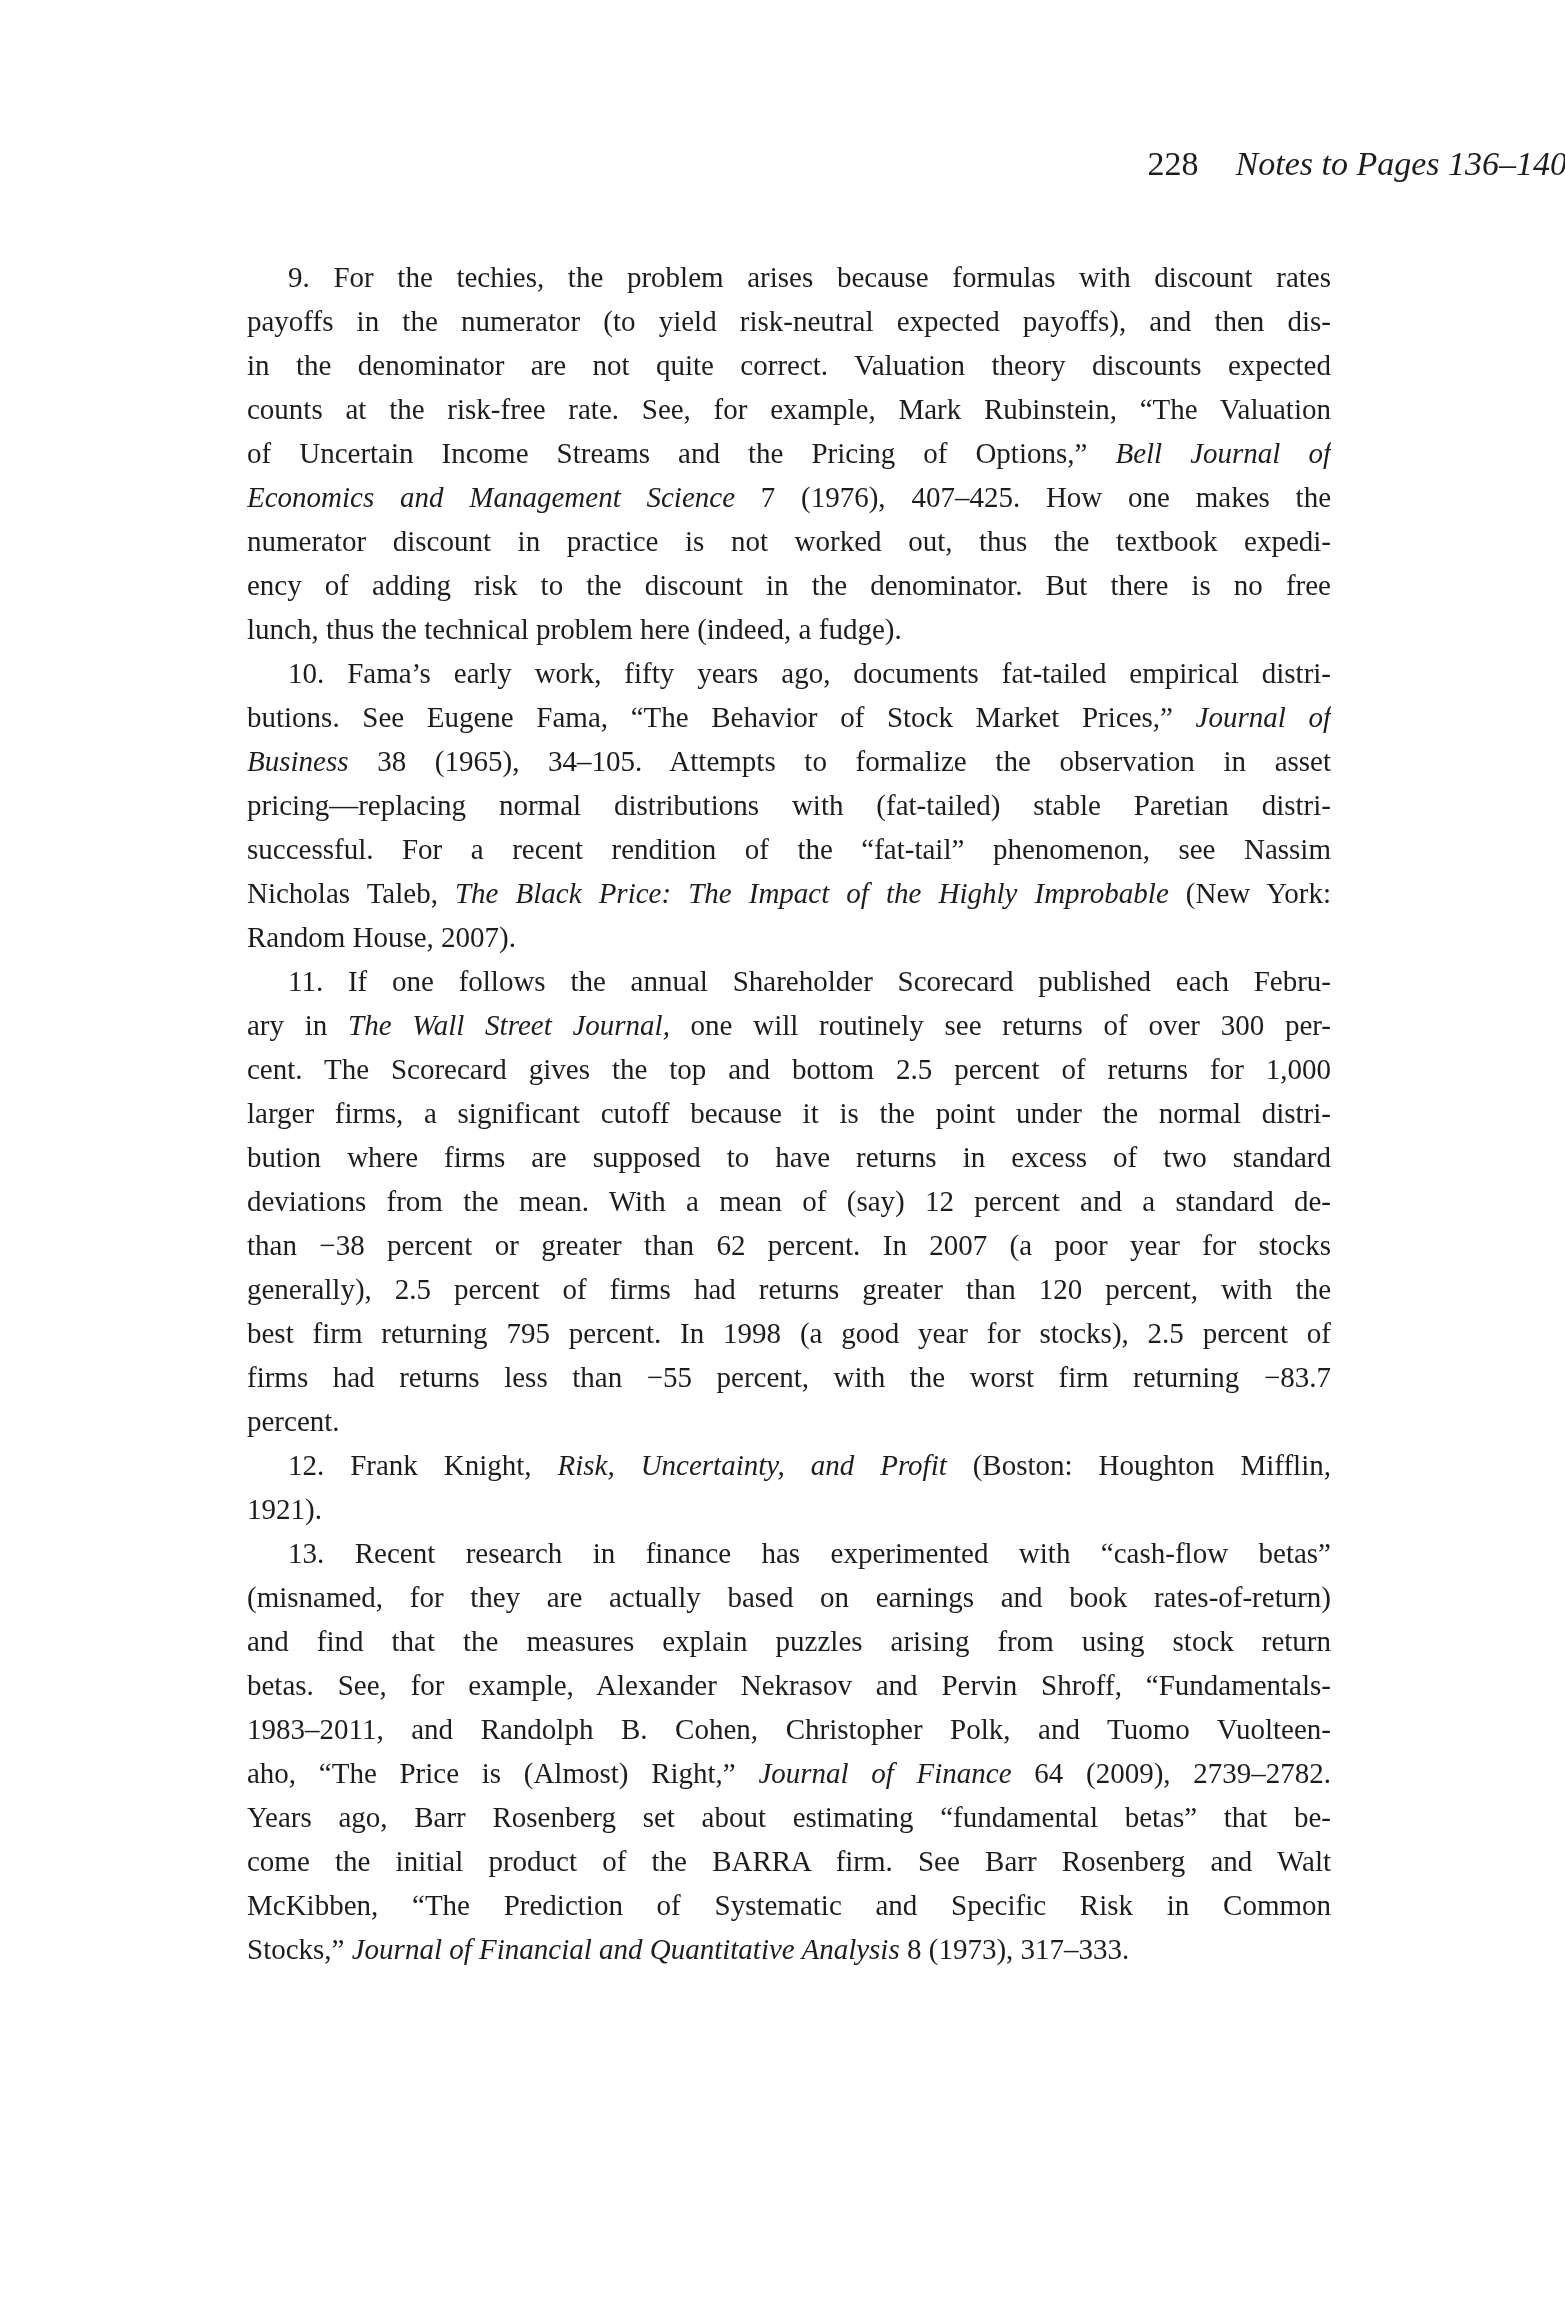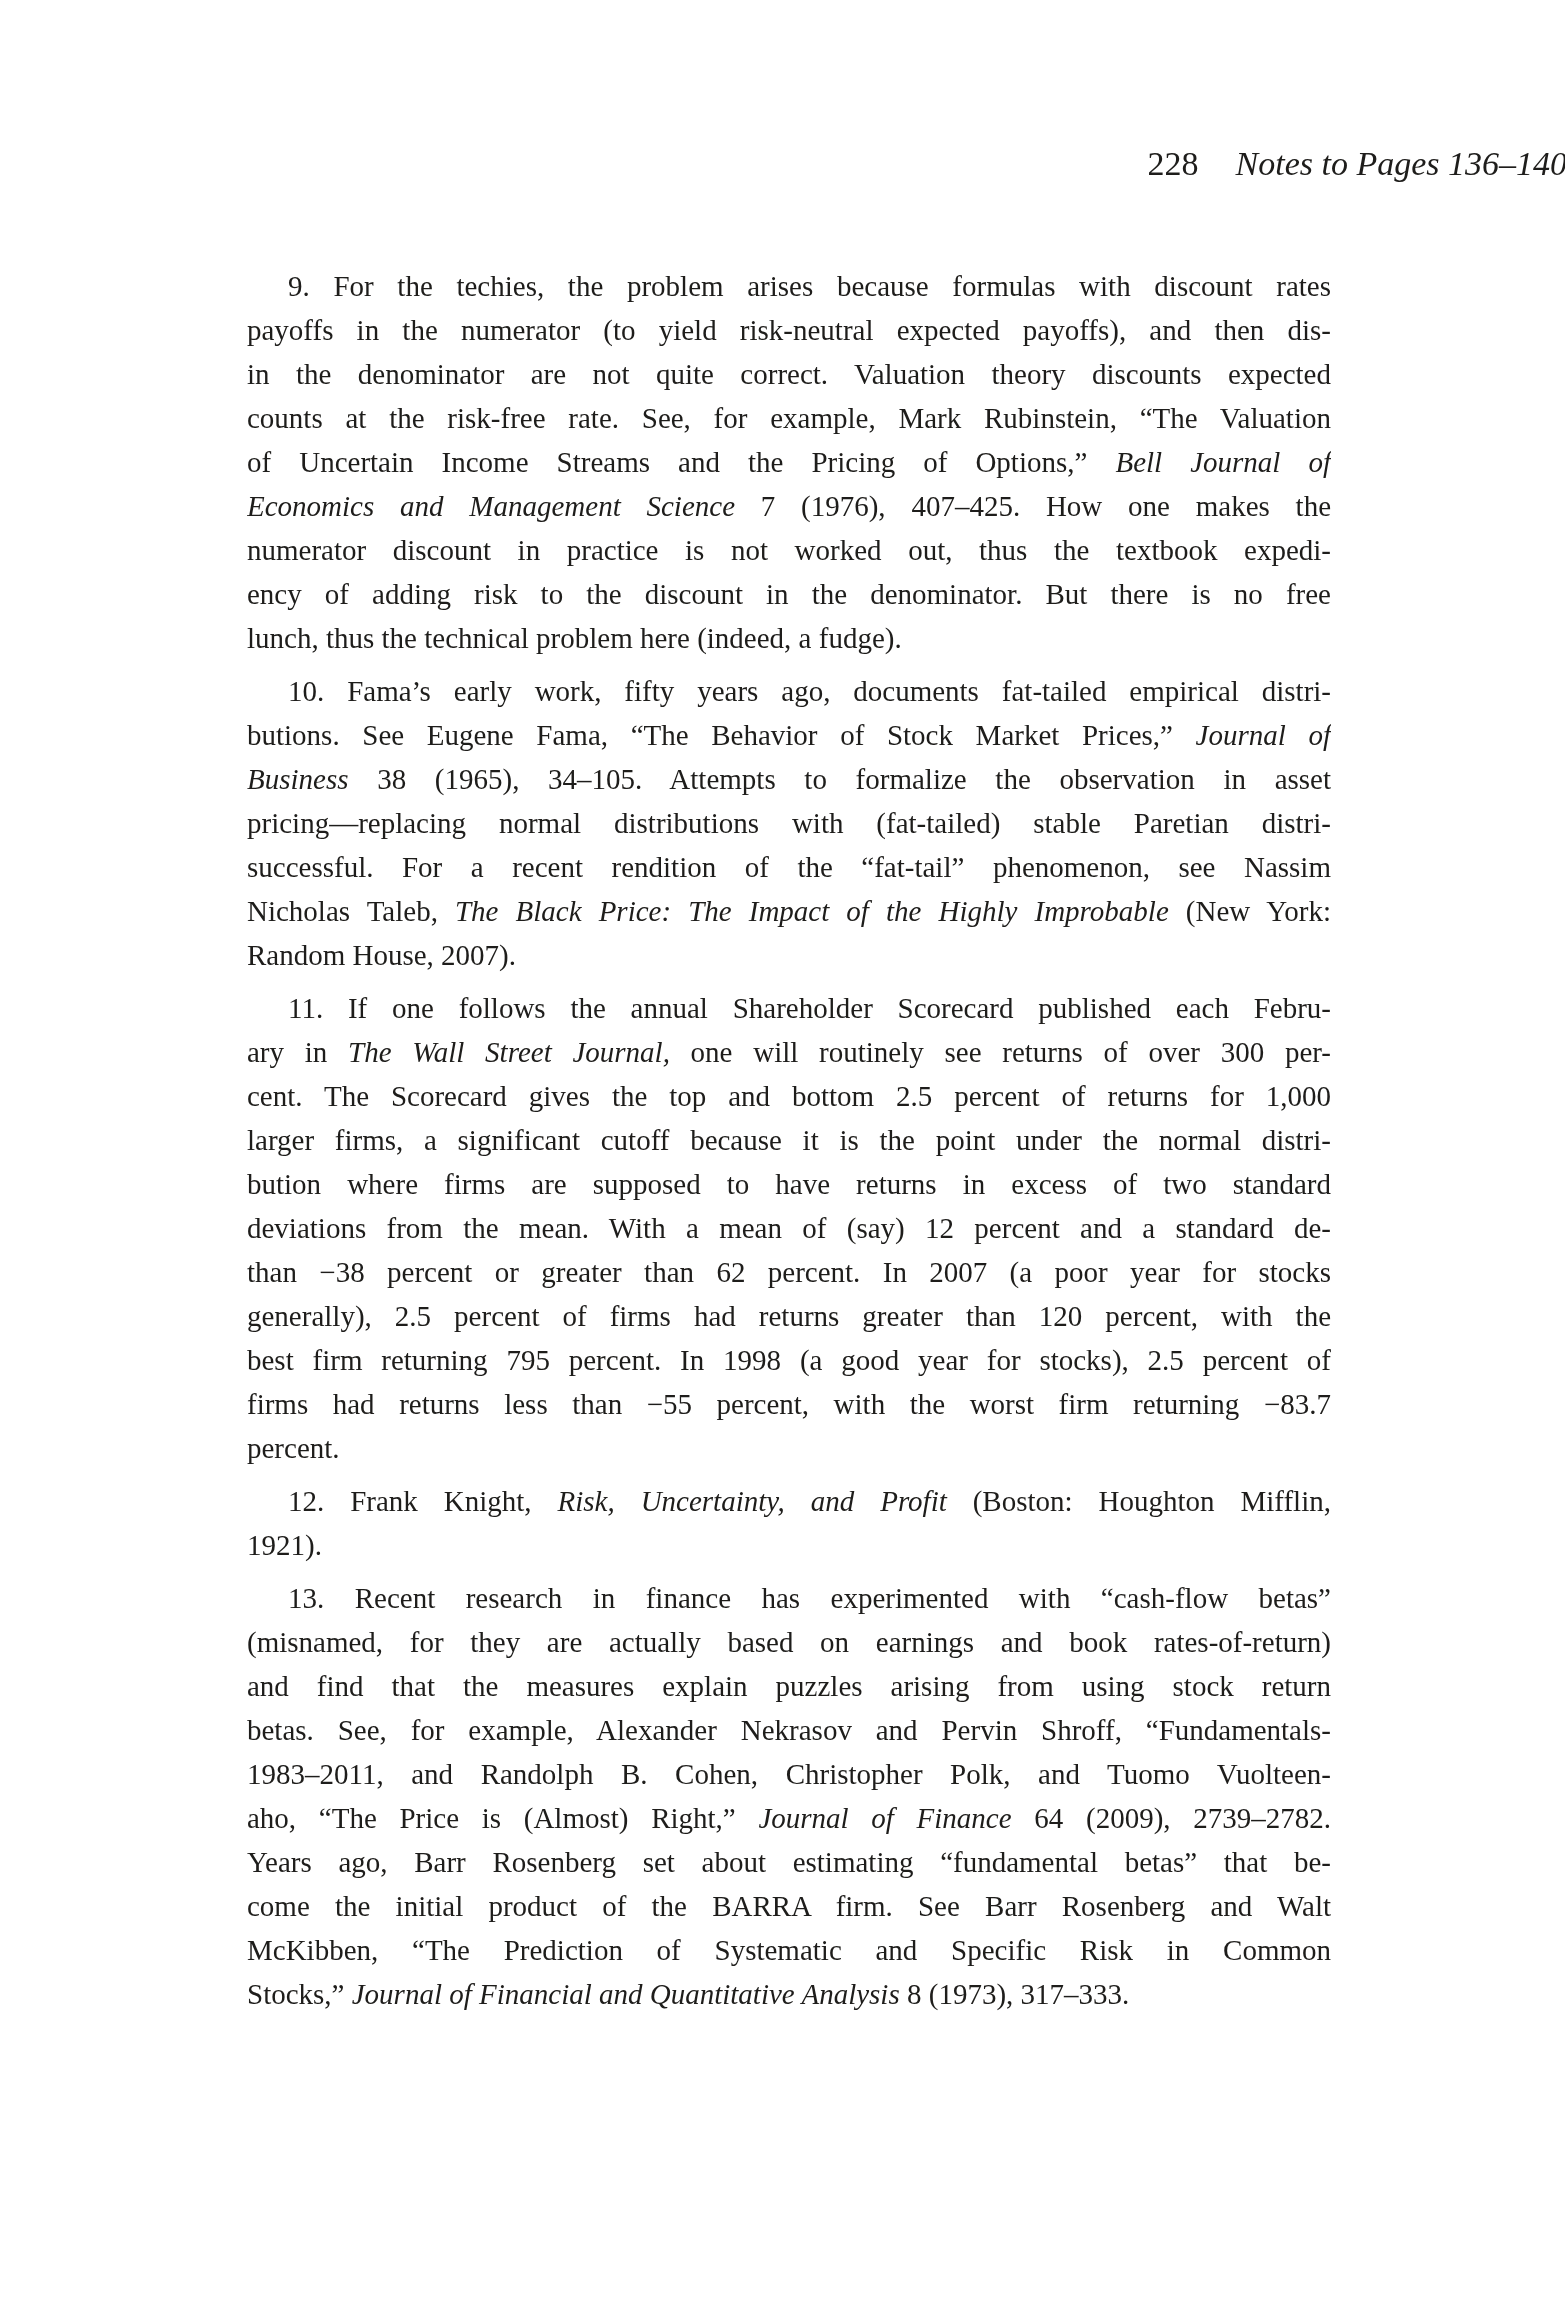--- a/index.html
+++ b/index.html
@@ -26,21 +26,21 @@
     left: 247px; top: 255px; width: 1084px;
     font-size: 29px;
     line-height: 44px;
   }
   .line {
     height: 44px;
     overflow: hidden;
     text-align: justify;
     text-align-last: justify;
   }
-  .line.indent { padding-left: 41px; margin-top: 9px; }
+  .line.indent { padding-left: 41px; }
   .line.end { text-align-last: left; }
   .line i { font-style: italic; }
 </style>
 </head>
 <body>
 
 <div class="running-head">
   <span class="rh-num">228</span>
   <span class="rh-title">Notes to Pages 136–140</span>
 </div>

